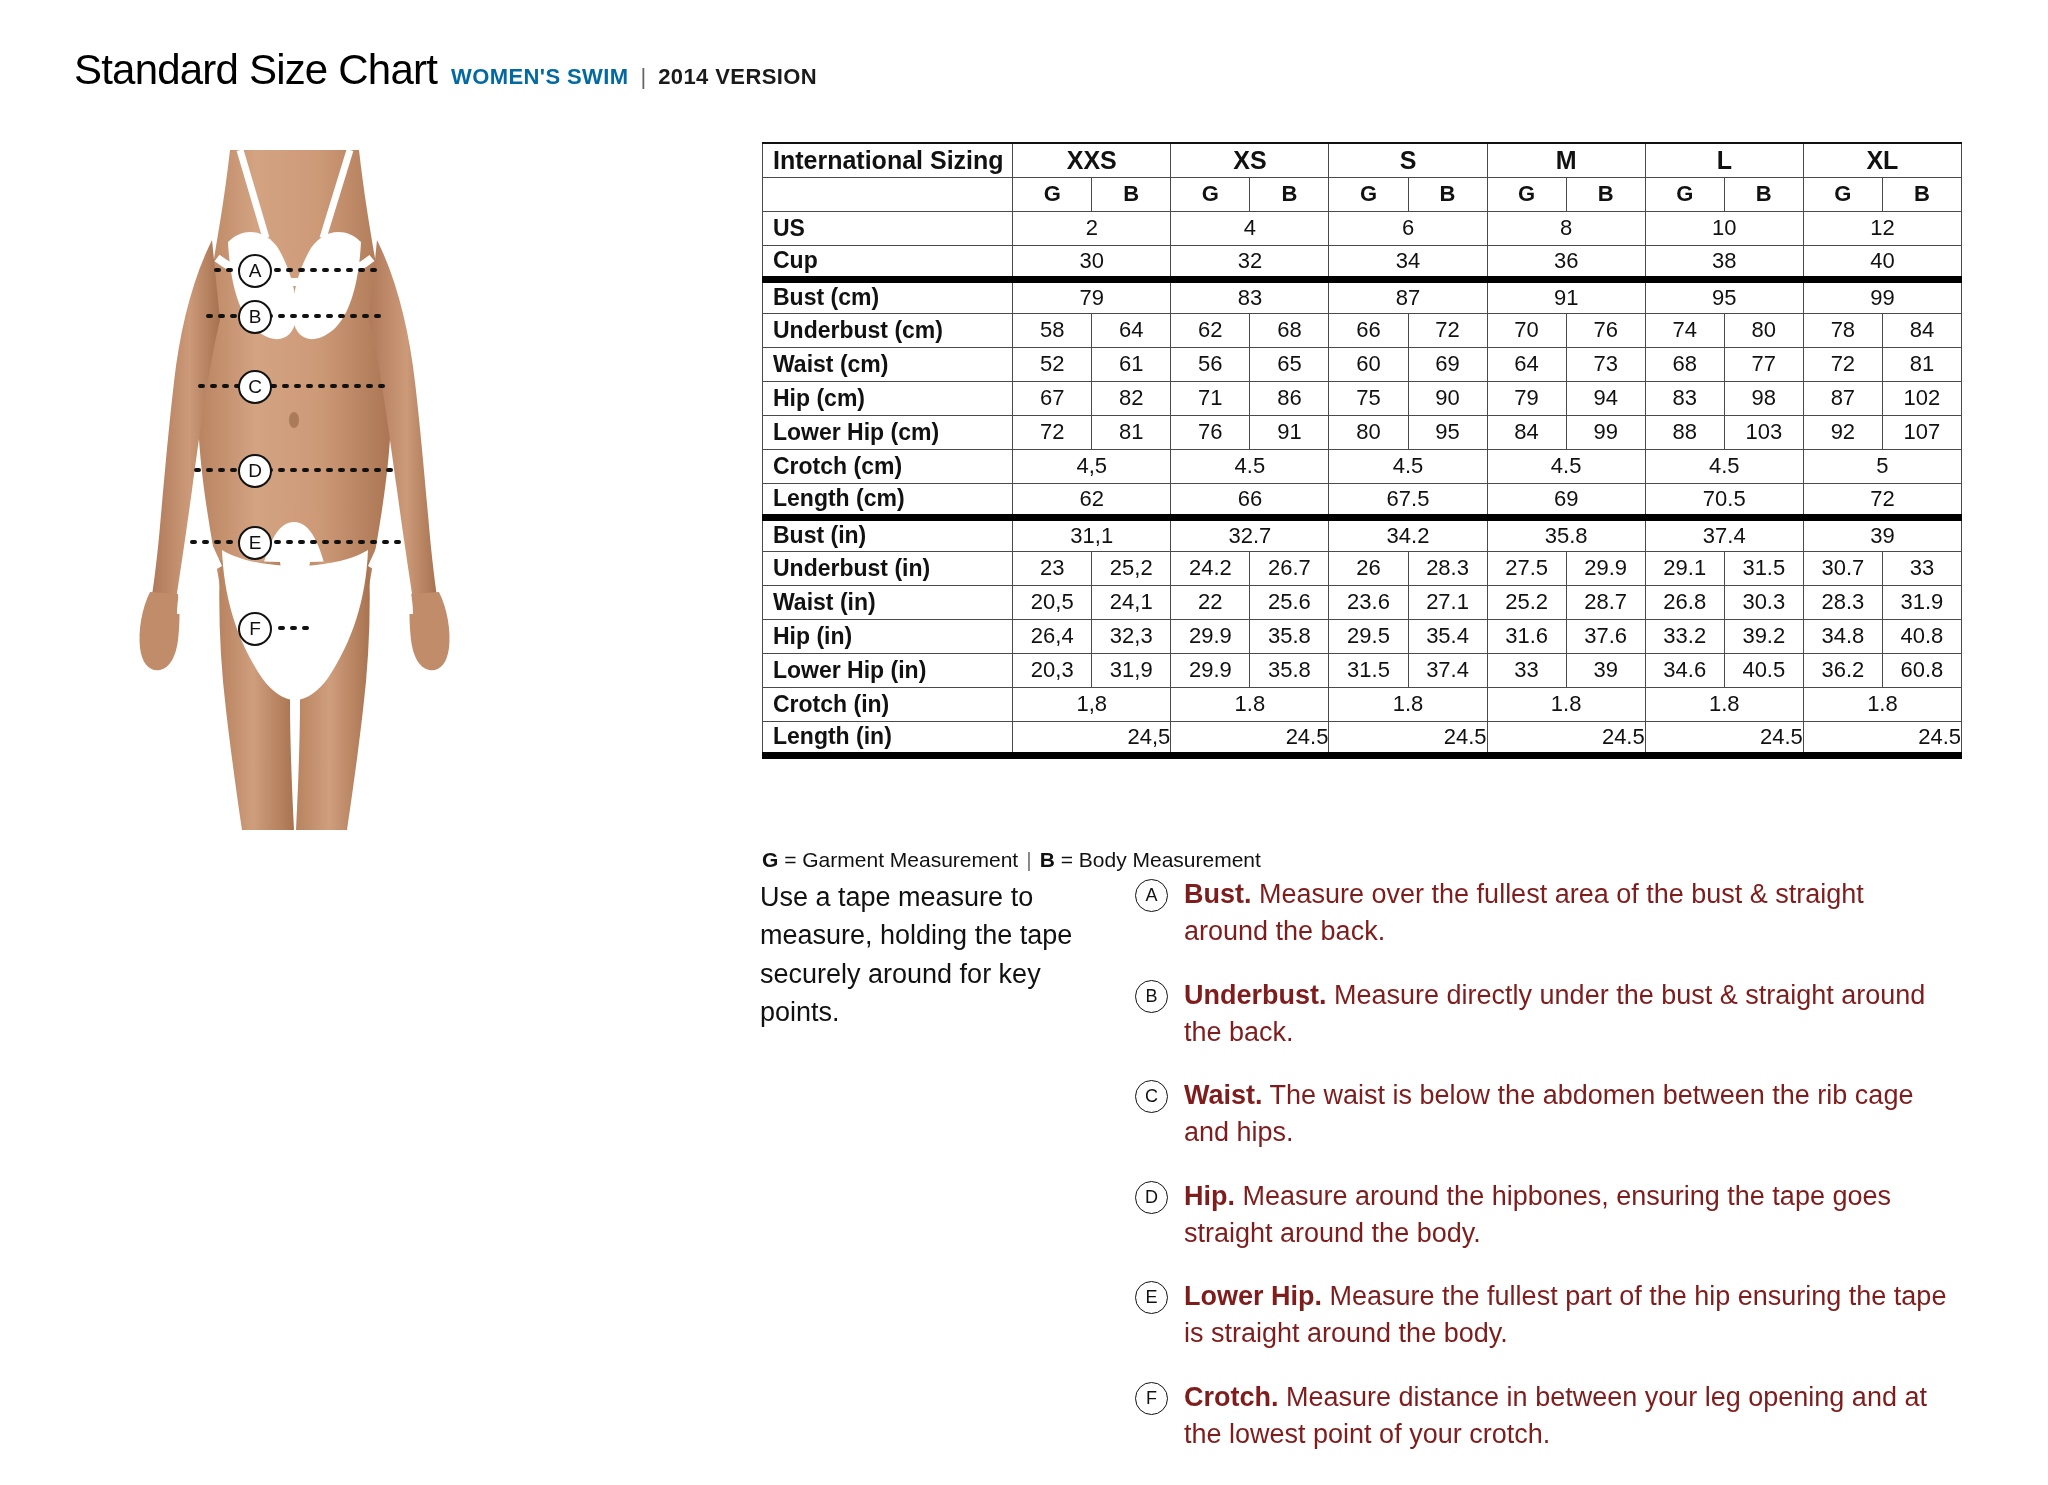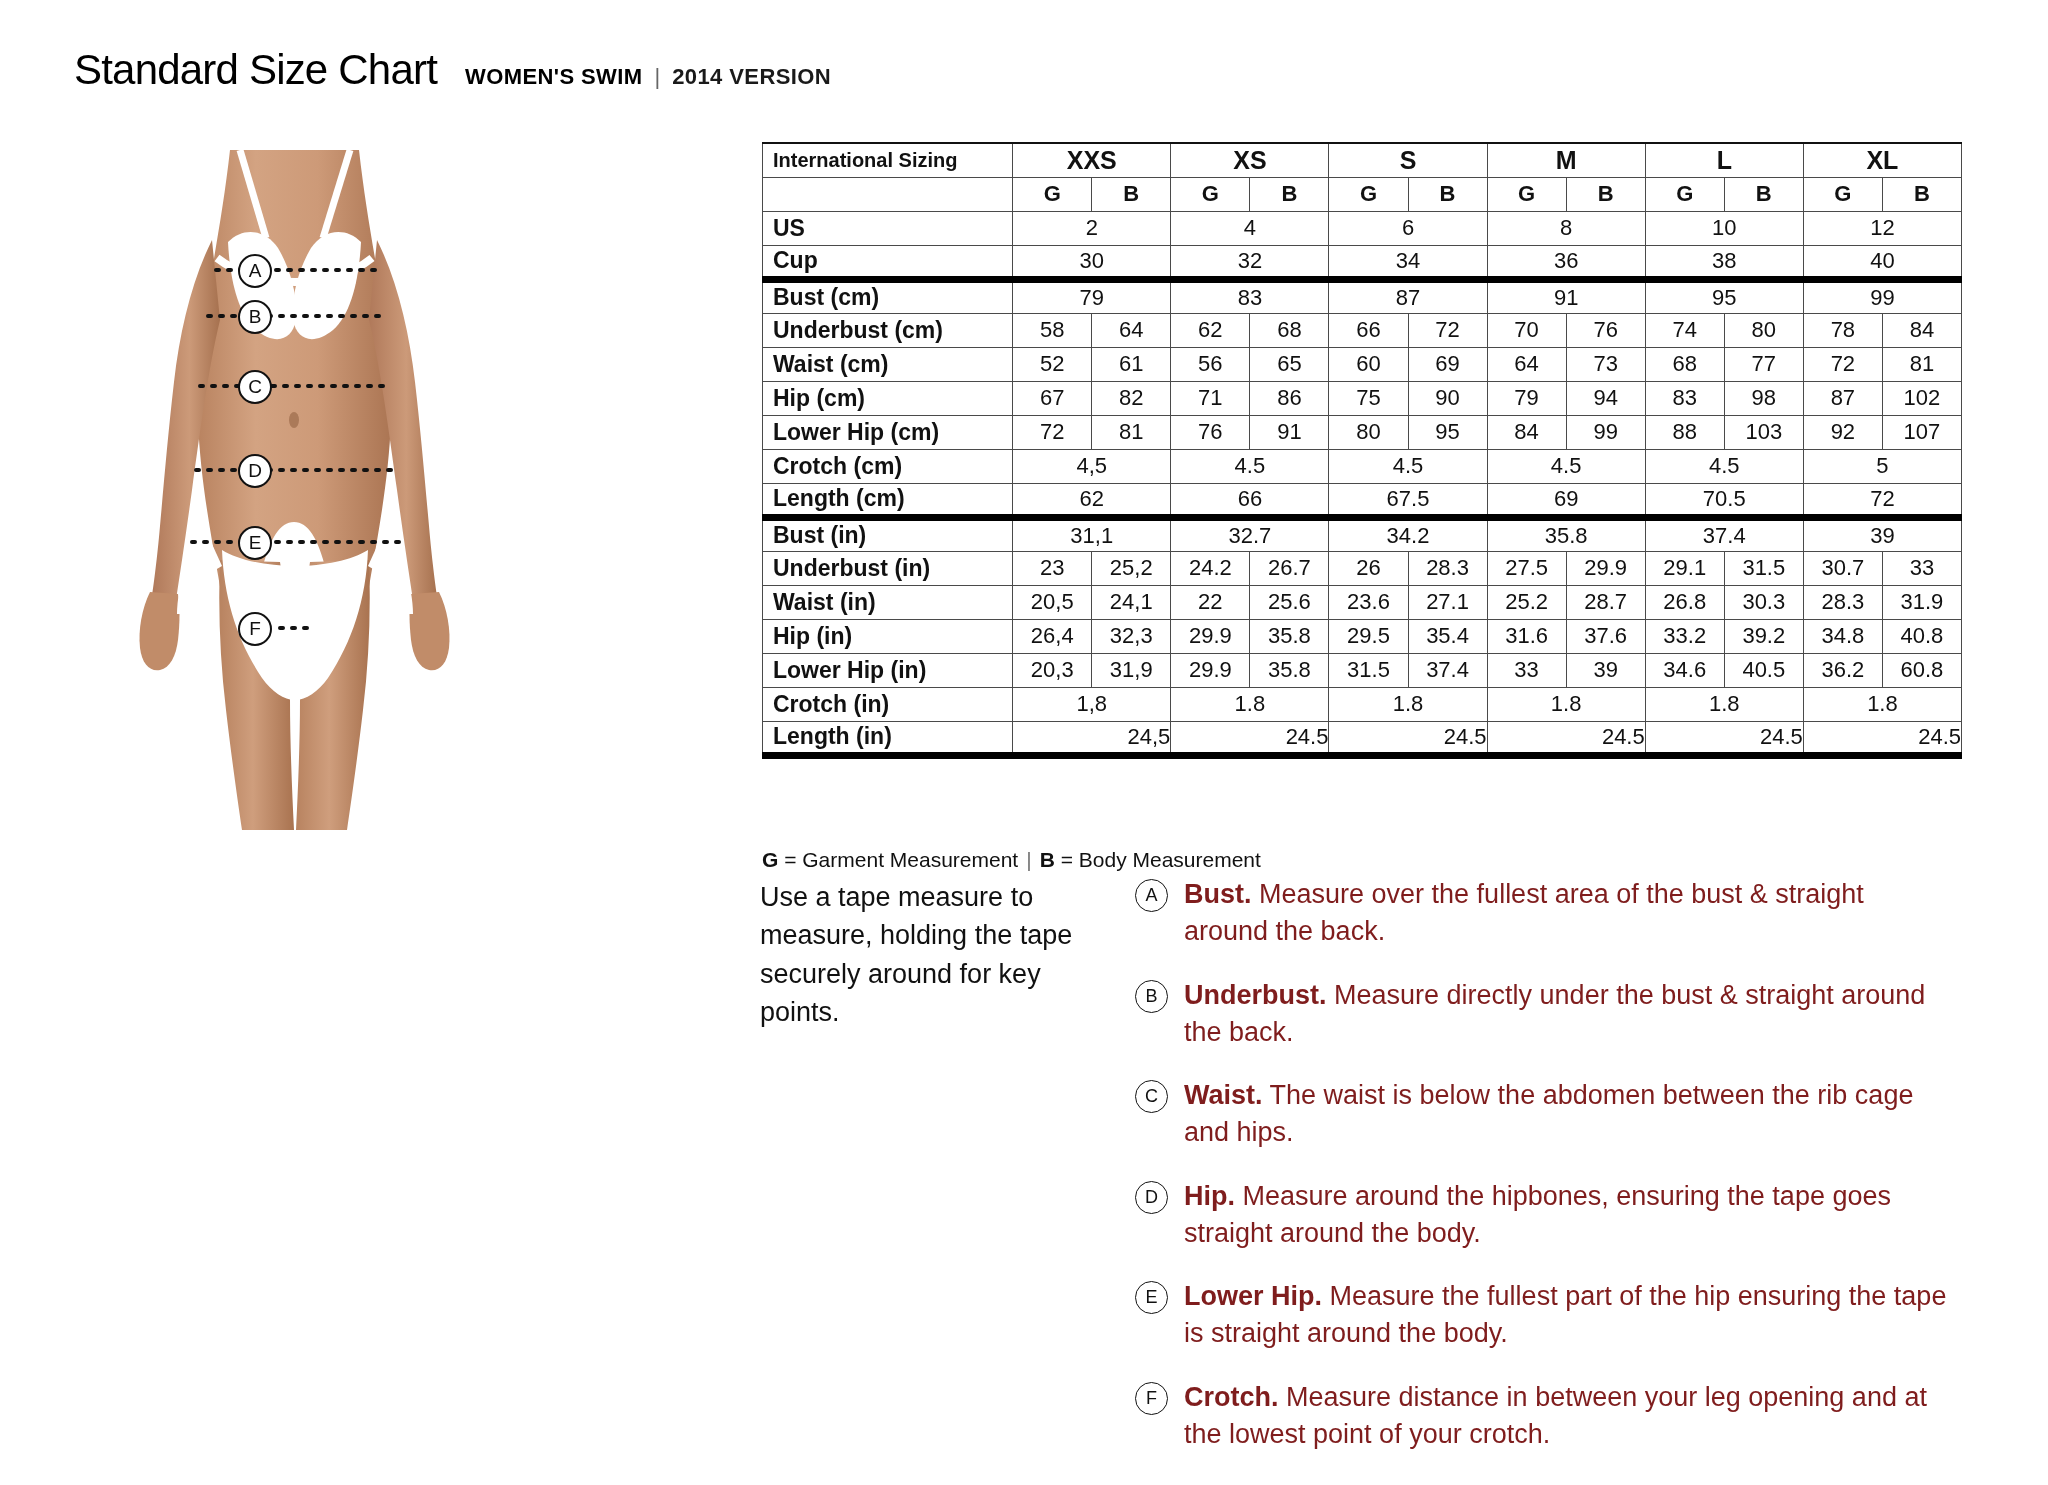--- a/index.html
+++ b/index.html
@@ -28,22 +28,22 @@
   .header-title {
     font-size: 42px;
     font-weight: 400;
     letter-spacing: -0.8px;
     color: #000;
   }
   .header-sub {
     font-size: 22px;
     font-weight: 600;
     letter-spacing: 0.4px;
-    margin-left: 28px;
-    color: #000000;
+    margin-left: 14px;
+    color: #0369a1;
   }
   .header-sep {
     font-size: 22px;
     font-weight: 400;
     margin: 0 12px;
     color: #666;
   }
   .header-ver {
     font-size: 22px;
     font-weight: 600;
@@ -109,21 +109,21 @@
   th.size-head {
     font-weight: 700 !important;
     font-size: 25px;
   }
   th.gb-head {
     font-weight: 700 !important;
     font-size: 22px;
   }
   .intl-head {
     font-weight: 700 !important;
-    font-size: 20px;
+    font-size: 25px;
     text-align: left !important;
     padding-left: 10px !important;
     margin-top: 47px;
   }
   tr.thick-top > td, tr.thick-top > th {
     border-top: 7px solid #000;
     margin-top: 44px;
   }
   tr.thick-bottom > td, tr.thick-bottom > th {
     border-bottom: 7px solid #000;

